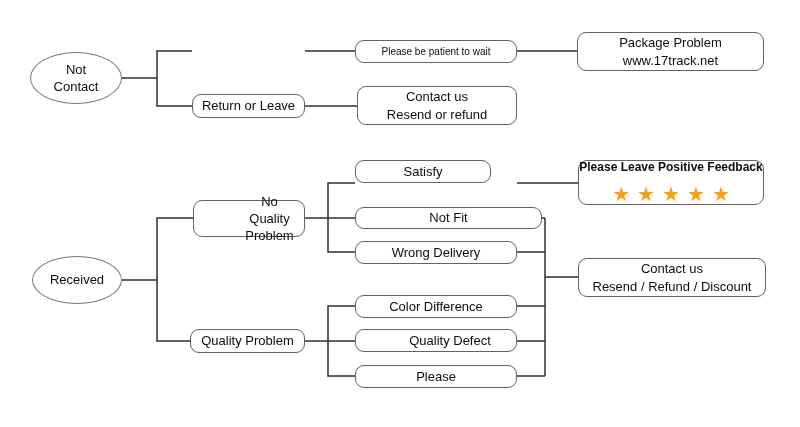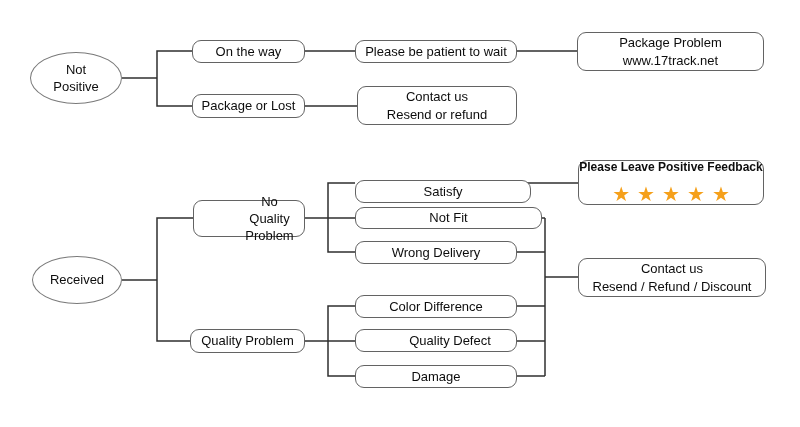--- a/index.html
+++ b/index.html
@@ -12,29 +12,29 @@
     position:absolute;box-sizing:border-box;background:#fff;
     display:flex;align-items:center;justify-content:center;
     text-align:center;white-space:pre-line;line-height:1.32;
     font-size:13px;
   }
   .box{border:1.4px solid #636363;border-radius:9px;}
   .ellipse{border:1.3px solid #7a7a7a;border-radius:50%;}
   
   .n-not-received   {left:30px;  top:52px;  width:92px;  height:52px;}
   .n-on-the-way     {left:192px; top:40px;  width:113px; height:23px;}
-  .n-be-patient     {left:355px; top:40px;  width:162px; height:23px; font-size:13px;}
+  .n-be-patient     {left:355px; top:40px;  width:162px; height:23px; font-size:10px;}
   .n-package-track  {left:577px; top:32px;  width:187px; height:39px;}
   .n-return-lost    {left:192px; top:94px;  width:113px; height:24px;}
   .n-contact-resend {left:357px; top:86px;  width:160px; height:39px;}
   
   .n-received       {left:32px;  top:256px; width:90px;  height:48px;}
   .n-no-quality     {left:193px; top:200px; width:112px; height:37px;padding-left:41px;}
   .n-quality-prob   {left:190px; top:329px; width:115px; height:24px;}
-  .n-satisfy        {left:355px; top:180px; width:176px; height:23px;}
+  .n-satisfy        {left:355px; top:160px; width:136px; height:23px;}
   .n-not-fit        {left:355px; top:207px; width:187px; height:22px;}
   .n-wrong-delivery {left:355px; top:241px; width:162px; height:23px;}
   .n-color-diff     {left:355px; top:295px; width:162px; height:23px;}
   .n-quality-defect {left:355px; top:329px; width:162px; height:23px;padding-left:28px;}
   .n-damage         {left:355px; top:365px; width:162px; height:23px;}
   .n-feedback       {left:578px; top:160px; width:186px; height:45px;
                      flex-direction:column;justify-content:center;gap:10px;}
   .n-contact-final  {left:578px; top:258px; width:188px; height:39px;}
   .feedback-title{font-size:12px;font-weight:bold;line-height:1.1;}
   .stars{font-size:20px;line-height:1;color:#F5A01B;letter-spacing:7px;
@@ -68,39 +68,38 @@
     <line class="wire" x1="517" y1="218" x2="545" y2="218"></line>
     <line class="wire" x1="517" y1="252" x2="545" y2="252"></line>
     <line class="wire" x1="517" y1="306" x2="545" y2="306"></line>
     <line class="wire" x1="517" y1="341" x2="545" y2="341"></line>
     <line class="wire" x1="517" y1="376" x2="545" y2="376"></line>
     <line class="wire" x1="545" y1="218" x2="545" y2="376"></line>
     <line class="wire" x1="545" y1="277" x2="578" y2="277"></line>
   </svg>
 
   <div class="node ellipse n-not-received">Not
-Positive</div>
-  <div class="node box n-on-the-way">On the way</div>
+Contact</div>
   <div class="node box n-be-patient">Please be patient to wait</div>
   <div class="node box n-package-track">Package Problem
 www.17track.net</div>
-  <div class="node box n-return-lost">Package or Lost</div>
+  <div class="node box n-return-lost">Return or Leave</div>
   <div class="node box n-contact-resend">Contact us
 Resend or refund</div>
 
   <div class="node ellipse n-received">Received</div>
   <div class="node box n-no-quality">No
 Quality Problem</div>
   <div class="node box n-quality-prob">Quality Problem</div>
   <div class="node box n-satisfy">Satisfy</div>
   <div class="node box n-not-fit">Not Fit</div>
   <div class="node box n-wrong-delivery">Wrong Delivery</div>
   <div class="node box n-color-diff">Color Difference</div>
   <div class="node box n-quality-defect">Quality Defect</div>
-  <div class="node box n-damage">Damage</div>
+  <div class="node box n-damage">Please</div>
 
   <div class="node box n-feedback">
     <div class="feedback-title">Please Leave Positive Feedback</div>
     <div class="stars">★★★★★</div>
   </div>
 
   <div class="node box n-contact-final">Contact us
 Resend / Refund / Discount</div>
 
 </div>

